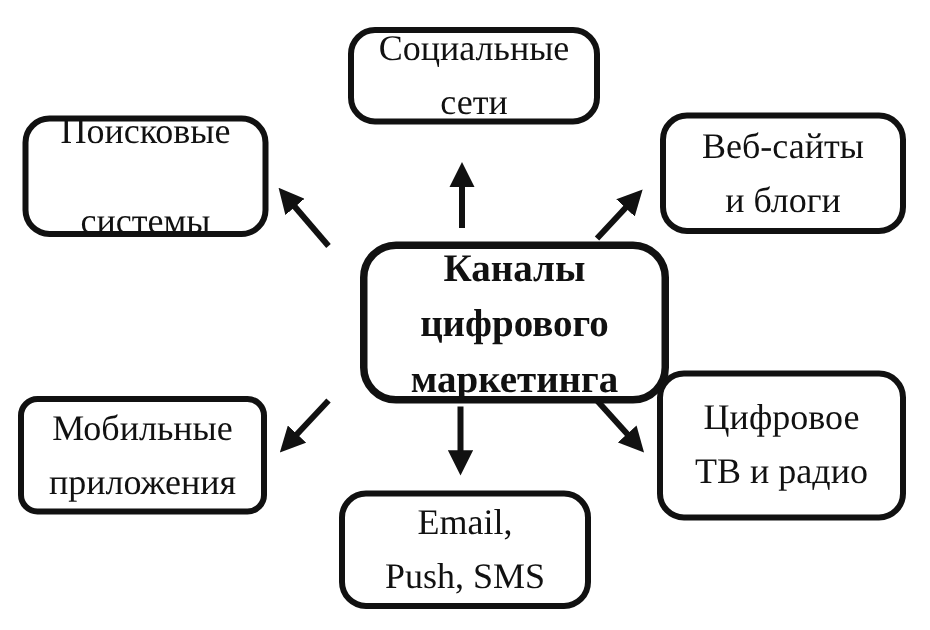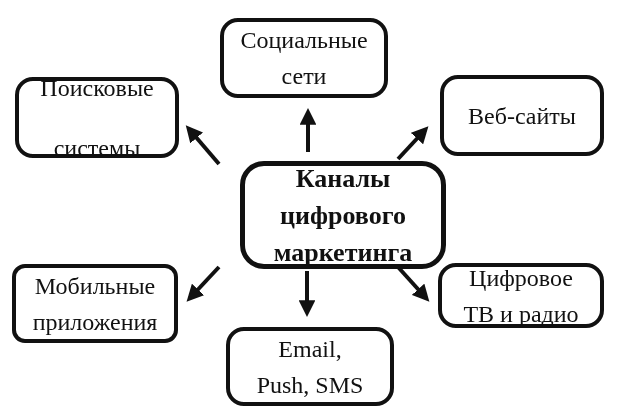--- a/index.html
+++ b/index.html
@@ -33,25 +33,25 @@
   }
   .node-center {
     border-width: 5px;
     border-radius: 24px;
     font-weight: bold;
     font-size: 26px;
     line-height: 37px;
     margin-left: 33px;
   }
   .pos-center       { left: 207px; top: 161px; width: 206px; height: 108px; }
-  .pos-top          { left: 220px; top: 18px;  width: 168px; height: 80px;  }
+  .pos-top          { left: 232px; top: 18px;  width: 168px; height: 65px;  }
   .pos-top-left     { left: 15px;  top: 77px;  width: 164px; height: 81px; gap: 24px;  }
   .pos-top-right    { left: 440px; top: 75px;  width: 164px; height: 81px; text-align: center;  }
   .pos-bottom-left  { left: 12px;  top: 264px; width: 166px; height: 79px; border-radius: 13px;  }
-  .pos-bottom-right { left: 438px; top: 263px; width: 166px; height: 65px;  }
+  .pos-bottom-right { left: 438px; top: 247px; width: 166px; height: 100px;  }
   .pos-bottom       { left: 226px; top: 327px; width: 168px; height: 79px;  }
 </style>
 </head>
 <body>
 
 <div class="stage">
 
   <svg class="arrows" viewBox="0 0 620 420" xmlns="http://www.w3.org/2000/svg" aria-hidden="true">
     <defs>
       <marker id="ah" viewBox="0 0 10 10" refX="7" refY="5" markerWidth="4.2" markerHeight="4.2" orient="auto">
@@ -77,20 +77,21 @@
     <div>сети</div>
   </div>
 
   <div class="node pos-top-left">
     <div>Поисковые</div>
     <div>системы</div>
   </div>
 
   <div class="node pos-top-right">
     <div>Веб-сайты</div>
+    <div>и блоги</div>
   </div>
 
   <div class="node pos-bottom-left">
     <div>Мобильные</div>
     <div>приложения</div>
   </div>
 
   <div class="node pos-bottom-right">
     <div>Цифровое</div>
     <div>ТВ и радио</div>

